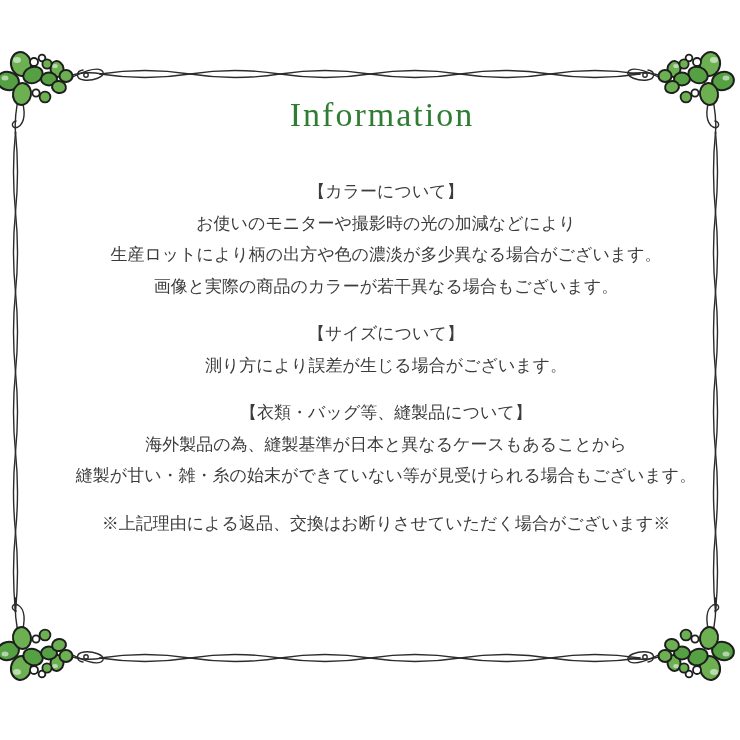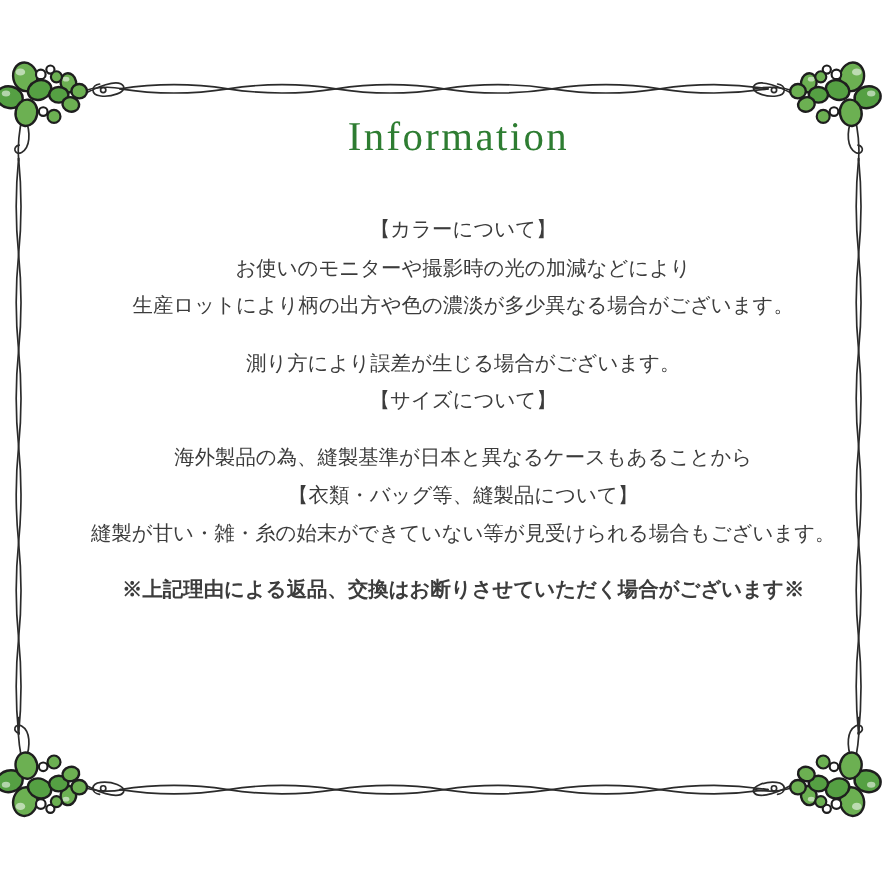--- a/index.html
+++ b/index.html
@@ -33,21 +33,21 @@
     font-size:34px;line-height:42px;letter-spacing:2px;
     color:var(--title-green);
     padding-left:24px;
   }
   .content{
     position:absolute;left:46px;top:176px;width:680px;
     color:var(--text);font-size:17px;
   }
   .content p{margin:0;line-height:31.5px;white-space:nowrap;text-align:center;}
   .content section{margin:0 0 16px 0;}
-  .notice{margin-top:10px !important;font-weight:bold;}
+  .notice{margin-top:10px !important;}
 </style>
 </head>
 <body>
 
 <svg class="frame-svg" viewBox="0 0 740 740" aria-hidden="true">
   <defs>
 
     <g id="twistH">
       <path class="ln" d="M100 74 Q145 67 190 74 Q235 81 280 74 Q325 67 370 74 Q415 81 460 74 Q505 67 550 74 Q595 81 640 74"></path>
       <path class="ln" d="M100 74 Q145 81 190 74 Q235 67 280 74 Q325 81 370 74 Q415 67 460 74 Q505 81 550 74 Q595 67 640 74"></path>
@@ -100,27 +100,28 @@
 </svg>
 
 <h1 class="page-title">Information</h1>
 
 <div class="content">
 
   <section>
     <p>【カラーについて】</p>
     <p>お使いのモニターや撮影時の光の加減などにより</p>
     <p>生産ロットにより柄の出方や色の濃淡が多少異なる場合がございます。</p>
+    <p>画像と実際の商品のカラーが若干異なる場合もございます。</p>
   </section>
 
   <section>
+    <p>【サイズについて】</p>
     <p>測り方により誤差が生じる場合がございます。</p>
-    <p>【サイズについて】</p>
   </section>
 
   <section>
+    <p>【衣類・バッグ等、縫製品について】</p>
     <p>海外製品の為、縫製基準が日本と異なるケースもあることから</p>
-    <p>【衣類・バッグ等、縫製品について】</p>
     <p>縫製が甘い・雑・糸の始末ができていない等が見受けられる場合もございます。</p>
   </section>
 
   <p class="notice">※上記理由による返品、交換はお断りさせていただく場合がございます※</p>
 </div>
 
 </body></html>

